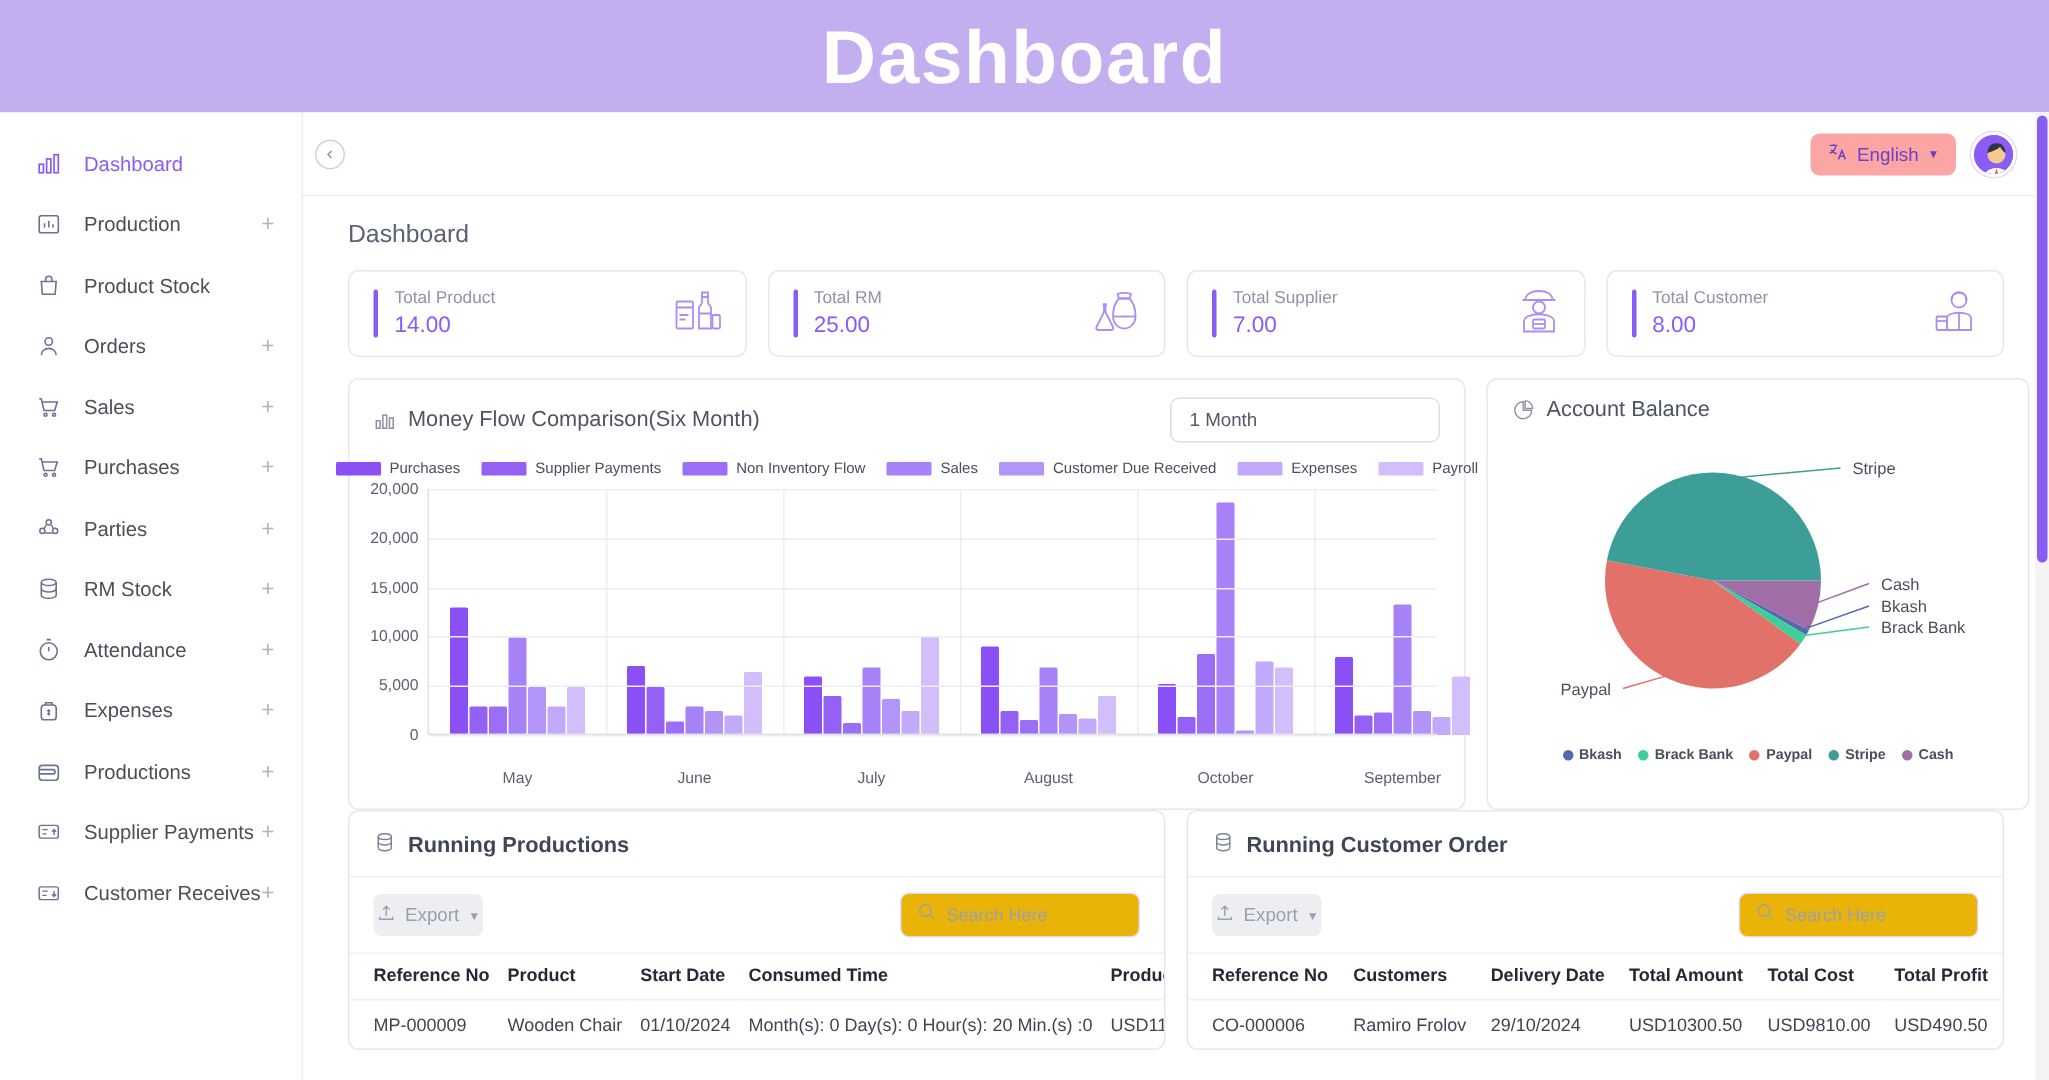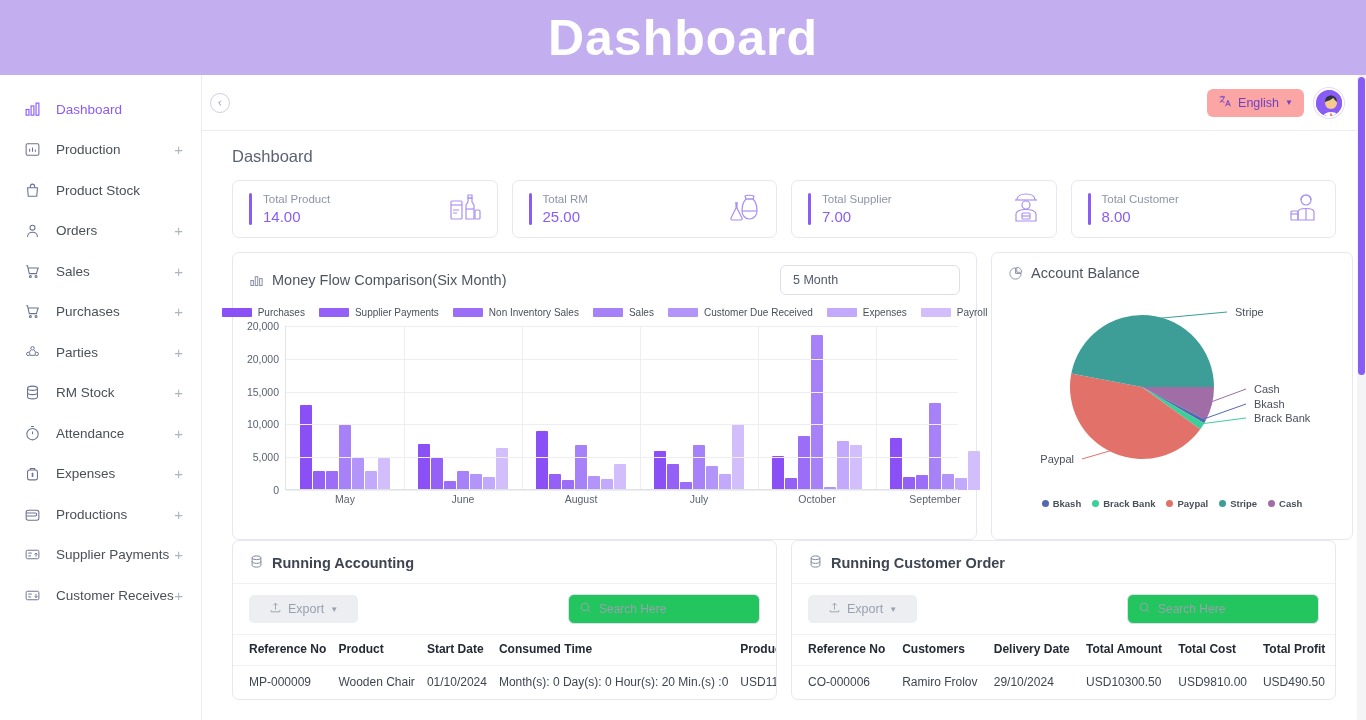--- a/index.html
+++ b/index.html
@@ -167,21 +167,21 @@
   .groups { position: absolute; inset: 0; display: flex; }
   .group { flex: 1; position: relative; display: flex; align-items: flex-end;
     justify-content: center; gap: 1px; padding: 0 14px; }
   .group + .group::before {
     content: ""; position: absolute; left: 0; top: 0; bottom: 0;
     width: 1px; background: #eceef2;
   }
   .bar { width: 12px; border-radius: 1px 1px 0 0; }
   .xlabel {
     position: absolute; top: 100%; left: 0; right: 0; text-align: center;
-    font-size: 10.5px; color: #5a6270; padding-top: 3px;
+    font-size: 10.5px; color: #5a6270; padding-top: 23px;
   }
   .axis-base { position: absolute; left: 0; right: 0; bottom: 0; height: 1px; background: #dfe2e8; }
 
   
   .pie-wrap { position: relative; height: 230px; }
   .pie-legend {
     position: absolute; bottom: 8px; left: 0; right: 0;
     display: flex; align-items: center; justify-content: center; gap: 11px;
   }
   .pie-legend .pl-item { display: flex; align-items: center; gap: 4px; }
@@ -195,26 +195,26 @@
     display: flex; align-items: center; gap: 8px;
     padding: 13px 16px 11px 16px; font-size: 14.5px; color: #3f4653; font-weight: 600;
     border-bottom: 1px solid #eef0f4;
   }
   .table-toolbar {
     display: flex; align-items: center; justify-content: space-between;
     padding: 10px 16px;
   }
   .export-btn {
     background: #eceef2; border: none; border-radius: 5px;
-    height: 28px; padding: 0 20px; display: flex; align-items: center; gap: 6px;
+    height: 28px; padding: 0 2px; display: flex; align-items: center; gap: 6px;
     color: #9aa0ad; font-size: 12.5px; cursor: pointer;
   }
   .search-box {
-    width: 192px; height: 30px; border: 1px solid #e0ddeb; border-radius: 6px;
-    display: flex; align-items: center; gap: 7px; padding: 0 10px; background: #22c55e;
+    width: 160px; height: 30px; border: 1px solid #e0ddeb; border-radius: 6px;
+    display: flex; align-items: center; gap: 7px; padding: 0 10px; background: #eab308;
   }
   .search-box input {
     border: none; outline: none; font-size: 12px; color: #55596a;
     background: transparent; width: 100%; font-family: "Liberation Sans", sans-serif;
   }
   .search-box input::placeholder { color: #9aa0ad; }
   table { width: 100%; border-collapse: collapse; table-layout: auto; }
   th {
     text-align: left; font-size: 12px; color: #242a35; font-weight: 700;
     padding: 7px 6px 9px 6px; white-space: nowrap;
@@ -525,36 +525,36 @@
               <span class="ico">
                 <svg width="15" height="15" viewBox="0 0 24 24" fill="none" stroke="currentColor" stroke-width="1.6">
                     <rect x="3" y="12" width="4" height="8"></rect>
                     <rect x="10" y="6" width="4" height="14"></rect>
                     <rect x="17" y="9" width="4" height="11"></rect>
                   </svg>
               </span>
               <span>Money Flow Comparison(Six Month)</span>
             </div>
             <div class="select-box">
-              <span>5 Month</span>
+              <span>1 Month</span>
             </div>
           </div>
 
           <div class="legend" id="bar-legend">
               <div class="legend-item">
                 <span class="legend-swatch" style="background: rgb(138, 79, 245);"></span>
                 <span class="legend-label">Purchases</span>
               </div>
               <div class="legend-item">
                 <span class="legend-swatch" style="background: rgb(149, 96, 246);"></span>
                 <span class="legend-label">Supplier Payments</span>
               </div>
               <div class="legend-item">
                 <span class="legend-swatch" style="background: rgb(156, 110, 247);"></span>
-                <span class="legend-label">Non Inventory Sales</span>
+                <span class="legend-label">Non Inventory Flow</span>
               </div>
               <div class="legend-item">
                 <span class="legend-swatch" style="background: rgb(167, 129, 248);"></span>
                 <span class="legend-label">Sales</span>
               </div>
               <div class="legend-item">
                 <span class="legend-swatch" style="background: rgb(179, 148, 249);"></span>
                 <span class="legend-label">Customer Due Received</span>
               </div>
               <div class="legend-item">
@@ -584,38 +584,38 @@
                     <div class="bar" style="height: 27.8%; background: rgb(138, 79, 245);"></div>
                     <div class="bar" style="height: 19.8%; background: rgb(149, 96, 246);"></div>
                     <div class="bar" style="height: 5.8%; background: rgb(156, 110, 247);"></div>
                     <div class="bar" style="height: 11.6%; background: rgb(167, 129, 248);"></div>
                     <div class="bar" style="height: 9.6%; background: rgb(179, 148, 249);"></div>
                     <div class="bar" style="height: 7.8%; background: rgb(195, 169, 251);"></div>
                     <div class="bar" style="height: 25.6%; background: rgb(211, 190, 252);"></div>
                     <div class="xlabel">June</div>
                   </div>
                   <div class="group">
+                    <div class="bar" style="height: 23.8%; background: rgb(138, 79, 245);"></div>
+                    <div class="bar" style="height: 15.8%; background: rgb(149, 96, 246);"></div>
+                    <div class="bar" style="height: 4.6%; background: rgb(156, 110, 247);"></div>
+                    <div class="bar" style="height: 27.6%; background: rgb(167, 129, 248);"></div>
+                    <div class="bar" style="height: 14.6%; background: rgb(179, 148, 249);"></div>
+                    <div class="bar" style="height: 10%; background: rgb(195, 169, 251);"></div>
+                    <div class="bar" style="height: 40.4%; background: rgb(211, 190, 252);"></div>
+                    <div class="xlabel">July</div>
+                  </div>
+                  <div class="group">
                     <div class="bar" style="height: 35.8%; background: rgb(138, 79, 245);"></div>
                     <div class="bar" style="height: 9.8%; background: rgb(149, 96, 246);"></div>
                     <div class="bar" style="height: 6%; background: rgb(156, 110, 247);"></div>
                     <div class="bar" style="height: 27.6%; background: rgb(167, 129, 248);"></div>
                     <div class="bar" style="height: 8.4%; background: rgb(179, 148, 249);"></div>
                     <div class="bar" style="height: 6.8%; background: rgb(195, 169, 251);"></div>
                     <div class="bar" style="height: 15.6%; background: rgb(211, 190, 252);"></div>
                     <div class="xlabel">August</div>
-                  </div>
-                  <div class="group">
-                    <div class="bar" style="height: 23.8%; background: rgb(138, 79, 245);"></div>
-                    <div class="bar" style="height: 15.8%; background: rgb(149, 96, 246);"></div>
-                    <div class="bar" style="height: 4.6%; background: rgb(156, 110, 247);"></div>
-                    <div class="bar" style="height: 27.6%; background: rgb(167, 129, 248);"></div>
-                    <div class="bar" style="height: 14.6%; background: rgb(179, 148, 249);"></div>
-                    <div class="bar" style="height: 10%; background: rgb(195, 169, 251);"></div>
-                    <div class="bar" style="height: 40.4%; background: rgb(211, 190, 252);"></div>
-                    <div class="xlabel">July</div>
                   </div>
                   <div class="group">
                     <div class="bar" style="height: 20.8%; background: rgb(138, 79, 245);"></div>
                     <div class="bar" style="height: 7.6%; background: rgb(149, 96, 246);"></div>
                     <div class="bar" style="height: 32.8%; background: rgb(156, 110, 247);"></div>
                     <div class="bar" style="height: 94.8%; background: rgb(167, 129, 248);"></div>
                     <div class="bar" style="height: 1.8%; background: rgb(179, 148, 249);"></div>
                     <div class="bar" style="height: 29.6%; background: rgb(195, 169, 251);"></div>
                     <div class="bar" style="height: 27.6%; background: rgb(211, 190, 252);"></div>
                     <div class="xlabel">October</div>
@@ -709,21 +709,21 @@
 
         <section class="table-card">
           <div class="table-head-title">
             <span>
               <svg width="15" height="15" viewBox="0 0 24 24" fill="none" stroke="#7b8193" stroke-width="1.5">
                   <ellipse cx="12" cy="6" rx="7" ry="3"></ellipse>
                   <path d="M5 6v12c0 1.6 3.1 3 7 3s7-1.4 7-3V6"></path>
                   <path d="M5 12c0 1.6 3.1 3 7 3s7-1.4 7-3"></path>
                 </svg>
             </span>
-            <span>Running Accounting</span>
+            <span>Running Productions</span>
           </div>
           <div class="table-toolbar">
             <button class="export-btn">
               <span>
                 <svg width="13" height="13" viewBox="0 0 24 24" fill="none" stroke="currentColor" stroke-width="1.7">
                     <path d="M12 16V4M8 8l4-4 4 4"></path>
                     <path d="M4 17v3h16v-3"></path>
                   </svg>
               </span>
               <span>Export</span>

